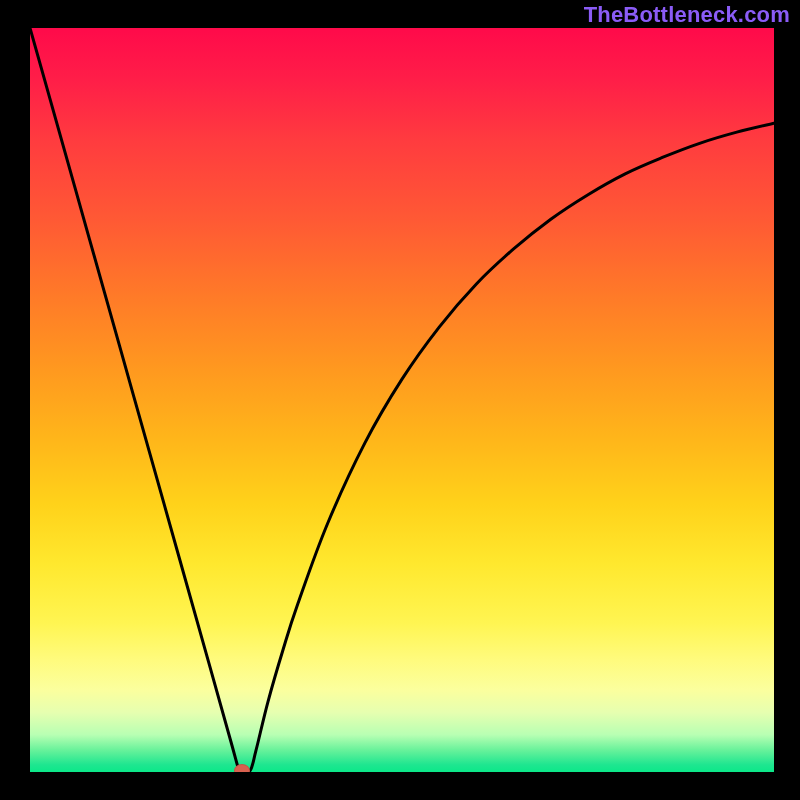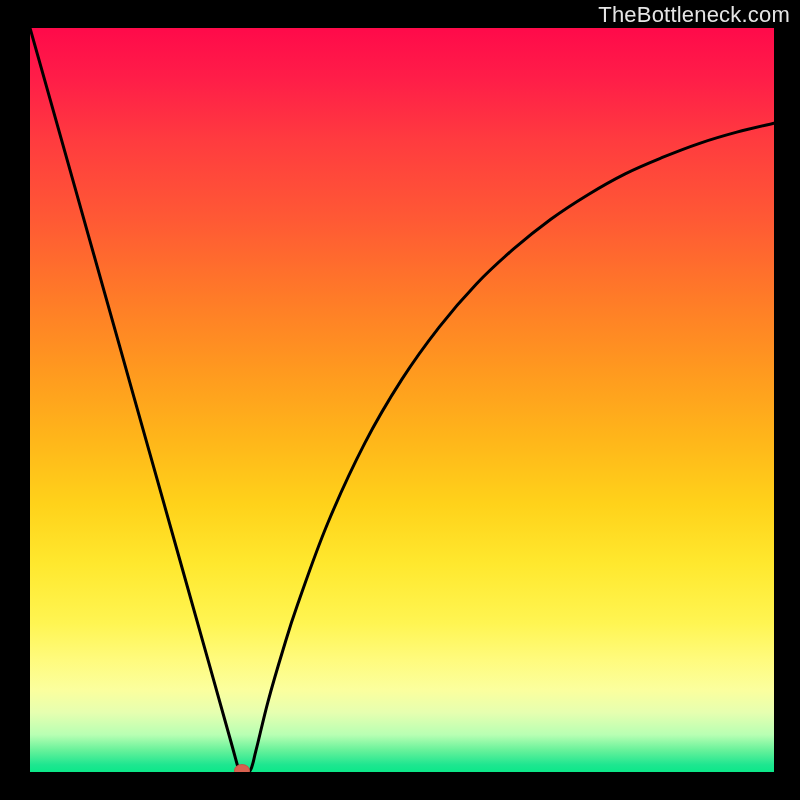--- a/index.html
+++ b/index.html
@@ -13,23 +13,23 @@
   .wrap {
     position: relative;
     width: 800px;
     height: 800px;
     background: #000;
   }
   .watermark {
     position: absolute;
     top: 2px;
     right: 10px;
-    color: #e5e5e5;
+    color: #8b5cf6;
     font-size: 22px;
-    font-weight: 400;
+    font-weight: 700;
     letter-spacing: 0.2px;
     z-index: 5;
   }
   .plot {
     position: absolute;
     left: 30px;
     top: 28px;
     width: 744px;
     height: 744px;
     overflow: hidden;

